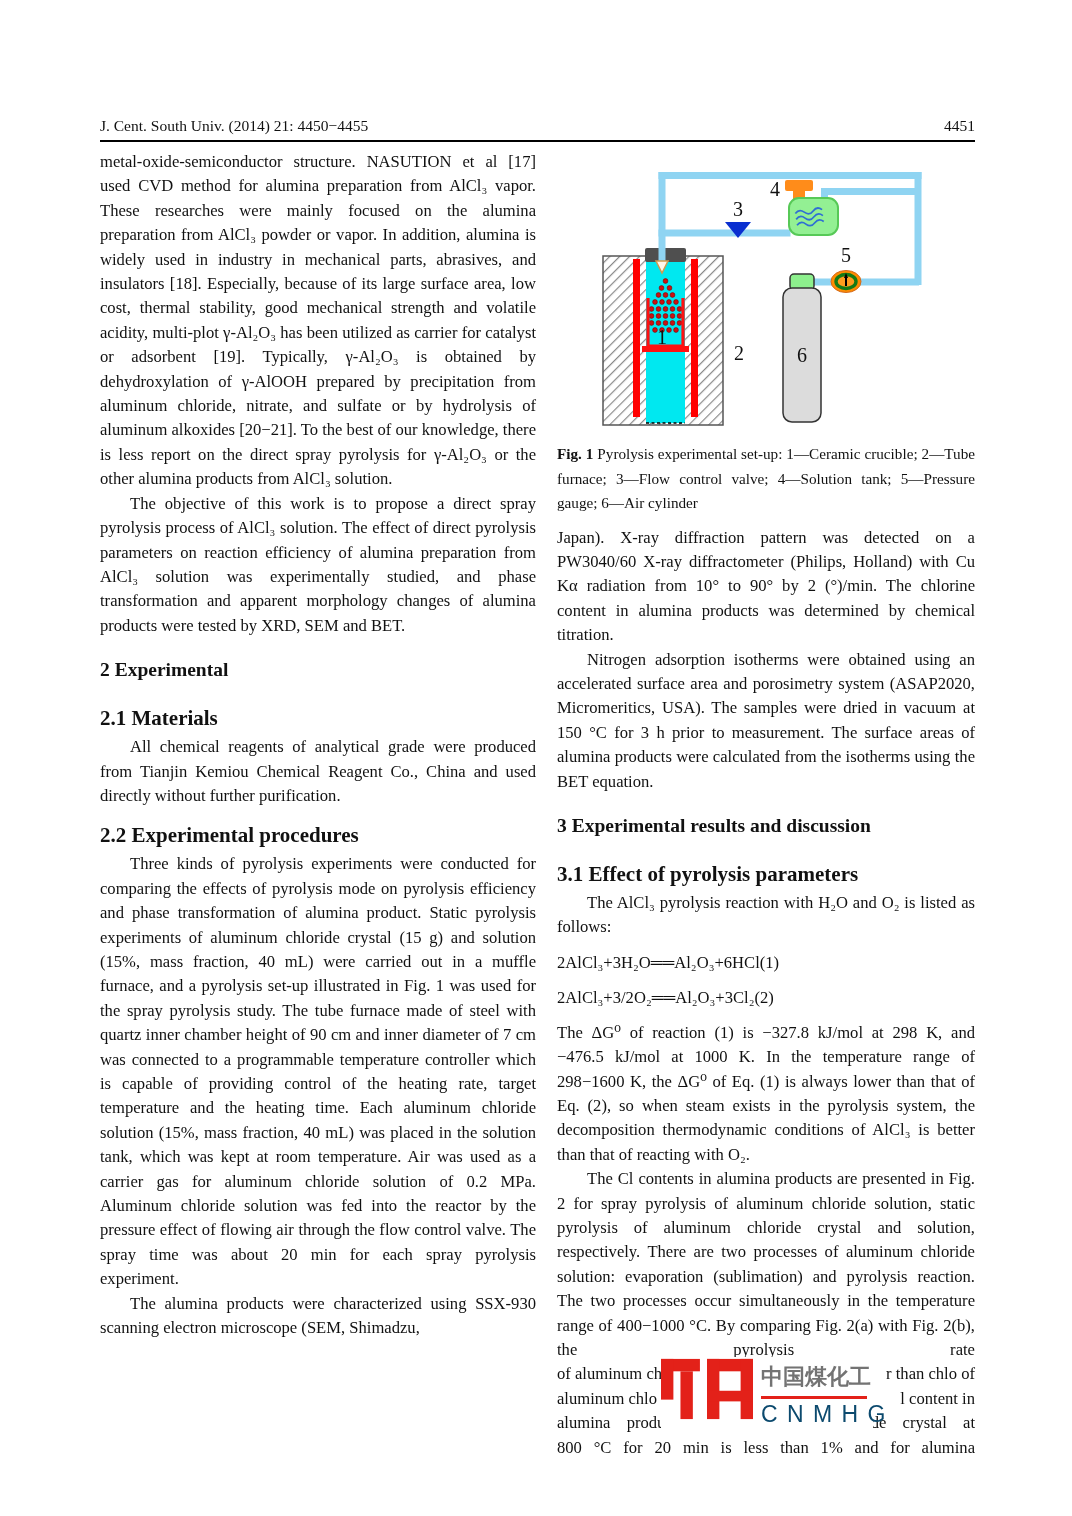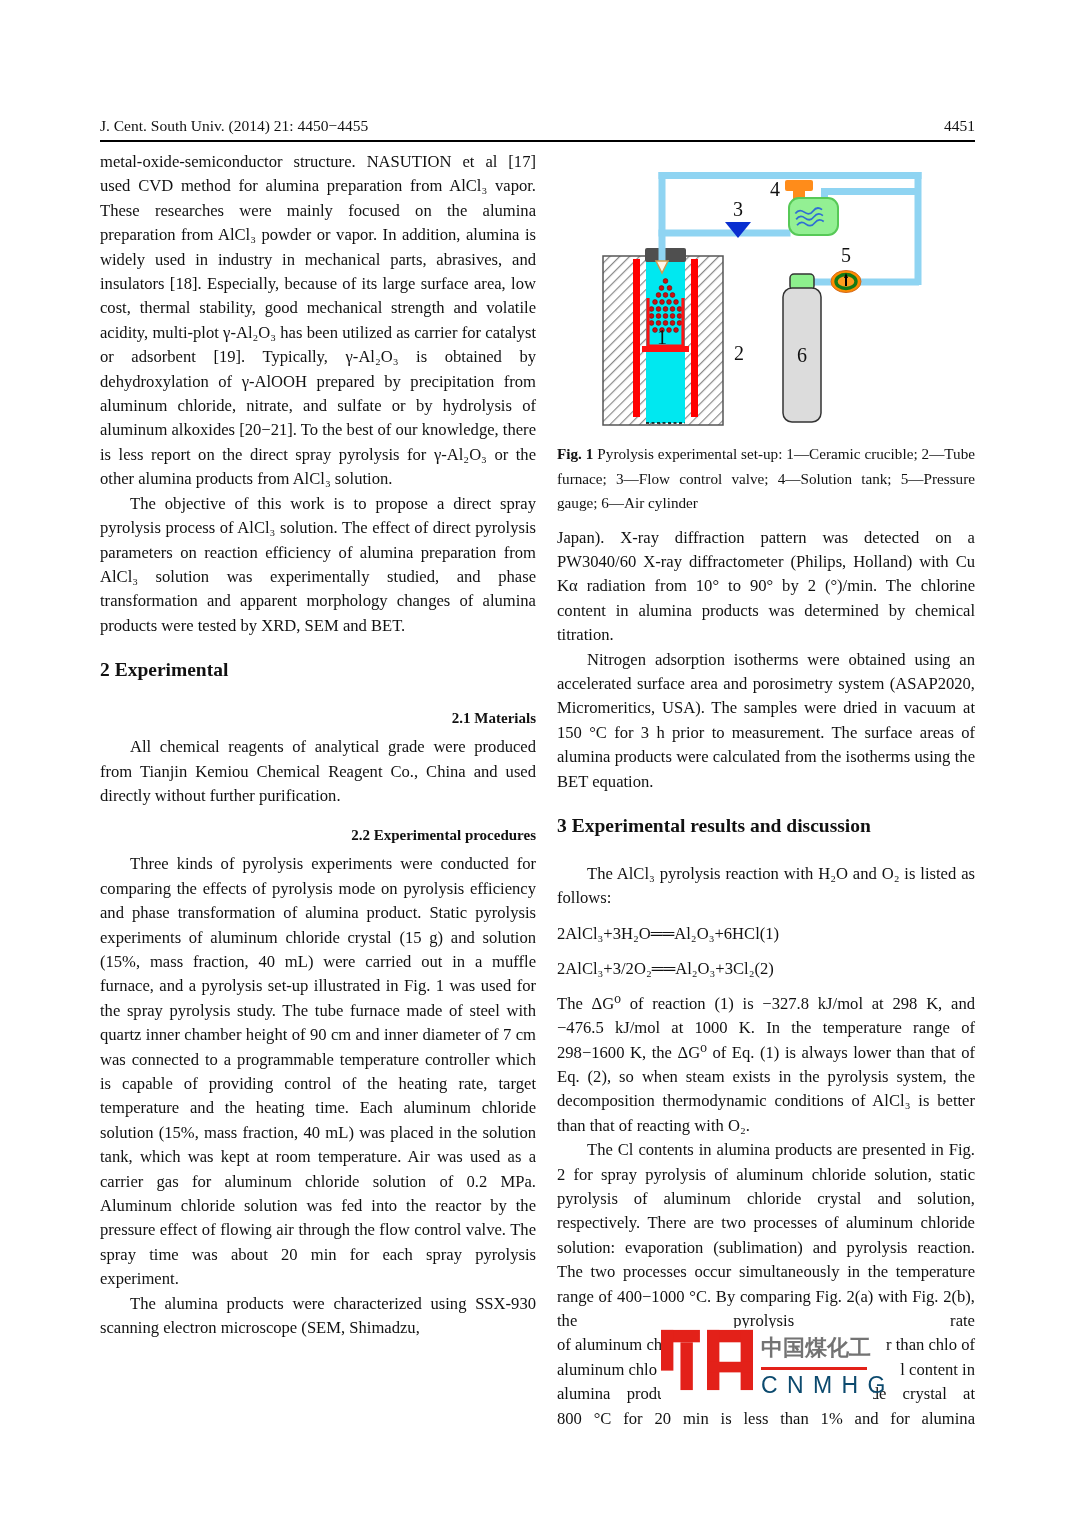--- a/index.html
+++ b/index.html
@@ -11,21 +11,21 @@
   .hdr{position:absolute;top:117px;font-size:15.5px;}
   #hdr-journal{left:100px;}
   #hdr-page{right:97px;}
   #hdr-rule{position:absolute;left:100px;top:140px;width:875px;height:2px;background:#000;}
   .col{position:absolute;top:150px;}
   #col-left{left:100px;width:436px;}
   #col-right{left:557px;width:418px;}
   .col p{font-size:16.6px;line-height:24.4px;text-align:justify;margin:0;}
   .indent{text-indent:30px;}
   .h-sec{font-size:19.5px;font-weight:bold;margin:20px 0 24px 0;line-height:24px;}
-  .h-sub{font-size:15px;font-weight:bold;margin:15px 0 5px 0;line-height:24px;text-align:right;}
+  .h-sub{font-size:21px;font-weight:bold;margin:15px 0 5px 0;line-height:24px;}
   #fig-caption{font-size:15.2px;line-height:24.5px;text-align:justify;margin:4px 0 10px 0;}
   #fig-caption .b{font-weight:bold;}
   .eq{display:flex;justify-content:flex-start;font-size:16.6px;line-height:24px;margin:11px 0;}
   #fig-svg{display:block;}
   .flush-last{text-align:justify;text-align-last:justify;}
   #wm-wrap{position:relative;}
   .gapline{font-size:16.6px;line-height:24.4px;display:flex;justify-content:space-between;}
   .gapline.full{display:block;}
   #watermark{
     position:absolute;left:104px;top:-5px;width:212px;height:72px;
@@ -160,20 +160,21 @@
     </svg>
 
     <p id="fig-caption">
       <span class="b">Fig. 1</span><span> Pyrolysis experimental set-up: 1—Ceramic crucible; 2—Tube furnace; 3—Flow control valve; 4—Solution tank; 5—Pressure gauge; 6—Air cylinder</span>
     </p>
 
     <p>Japan). X-ray diffraction pattern was detected on a PW3040/60 X-ray diffractometer (Philips, Holland) with Cu Kα radiation from 10° to 90° by 2 (°)/min. The chlorine content in alumina products was determined by chemical titration.</p>
     <p class="indent">Nitrogen adsorption isotherms were obtained using an accelerated surface area and porosimetry system (ASAP2020, Micromeritics, USA). The samples were dried in vacuum at 150 °C for 3 h prior to measurement. The surface areas of alumina products were calculated from the isotherms using the BET equation.</p>
 
     <div class="h-sec">3 Experimental results and discussion</div>
+    <div class="h-sub">3.1 Effect of pyrolysis parameters</div>
 
     <p class="indent">The AlCl₃ pyrolysis reaction with H₂O and O₂ is listed as follows:</p>
 
     <div class="eq">
       <span>2AlCl₃+3H₂O══Al₂O₃+6HCl</span>
       <span>(1)</span>
     </div>
     <div class="eq">
       <span>2AlCl₃+3/2O₂══Al₂O₃+3Cl₂</span>
       <span>(2)</span>

